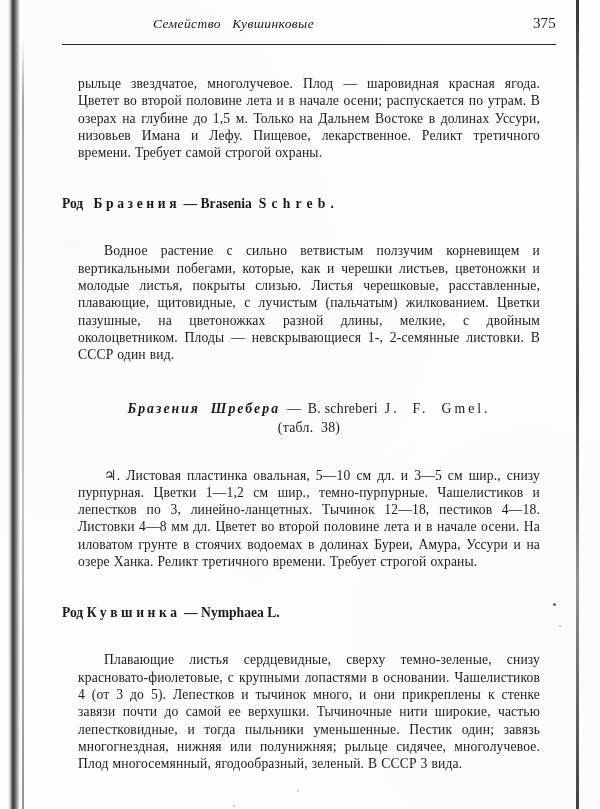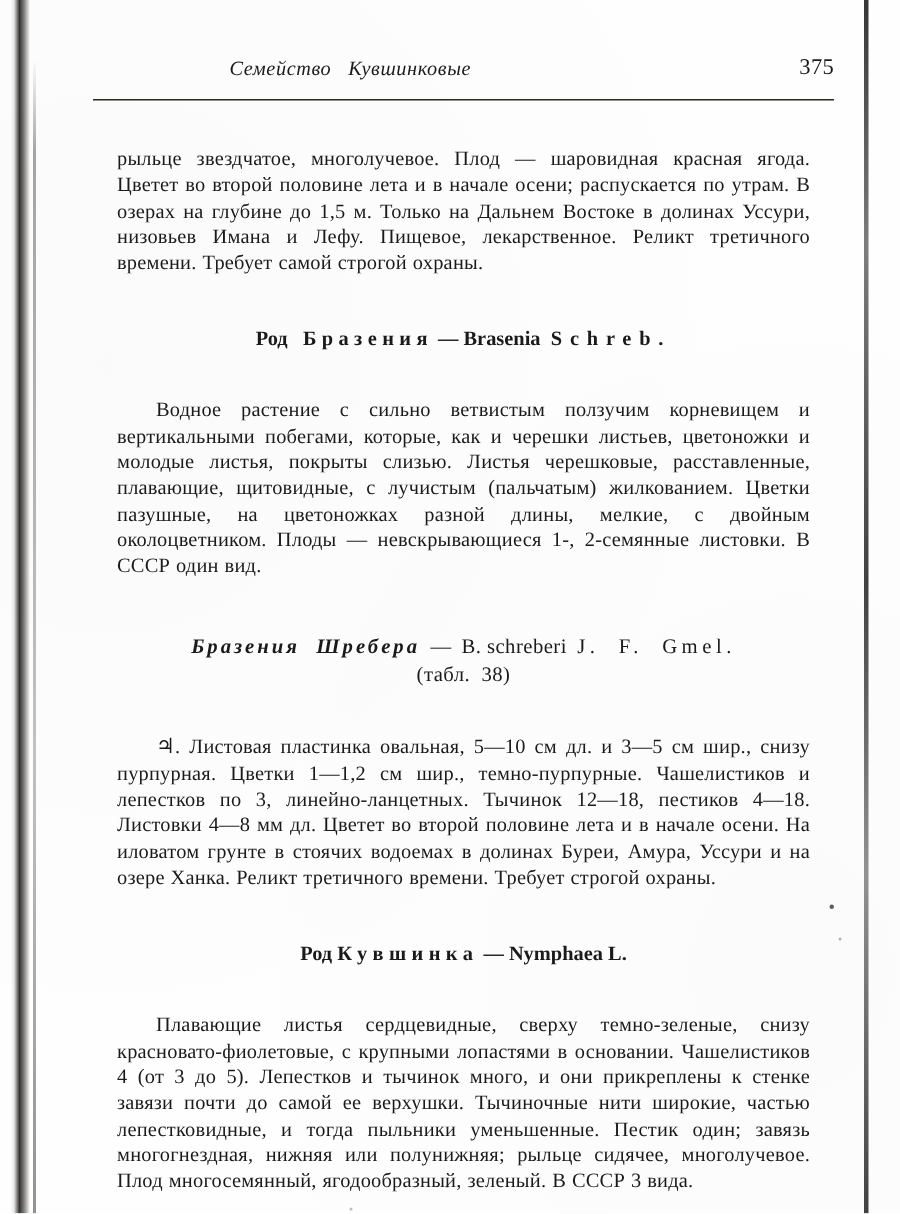--- a/index.html
+++ b/index.html
@@ -71,21 +71,21 @@
     position: absolute;
     left: 62px;
     top: 0;
     width: 494px;
   }
 
   
   .runhead {
     position: relative;
     height: 26px;
-    margin-top: 38px;
+    margin-top: 16px;
   }
   .runhead-title {
     position: absolute;
     left: 91px;
     top: 0;
     font-style: italic;
     font-size: 13.5px;
     letter-spacing: 0.4px;
     white-space: pre;
   }
@@ -112,21 +112,21 @@
     text-align-last: left;
     letter-spacing: .15px;
     word-spacing: .4px;
   }
   p.body.indent { text-indent: 26px; }
   .gap-md { height: 14px; }
   .gap-lg { height: 19px; }
 
   
   .genus-head {
-    text-align: center;
+    text-align: left;
     font-weight: bold;
     font-size: 13.6px;
     margin: 0;
     white-space: pre;
   }
   .spaced    { letter-spacing: 3.6px; }
   .spaced-lg { letter-spacing: 5.2px; }
   .latin     { font-weight: bold; }
 
   .species-head {

